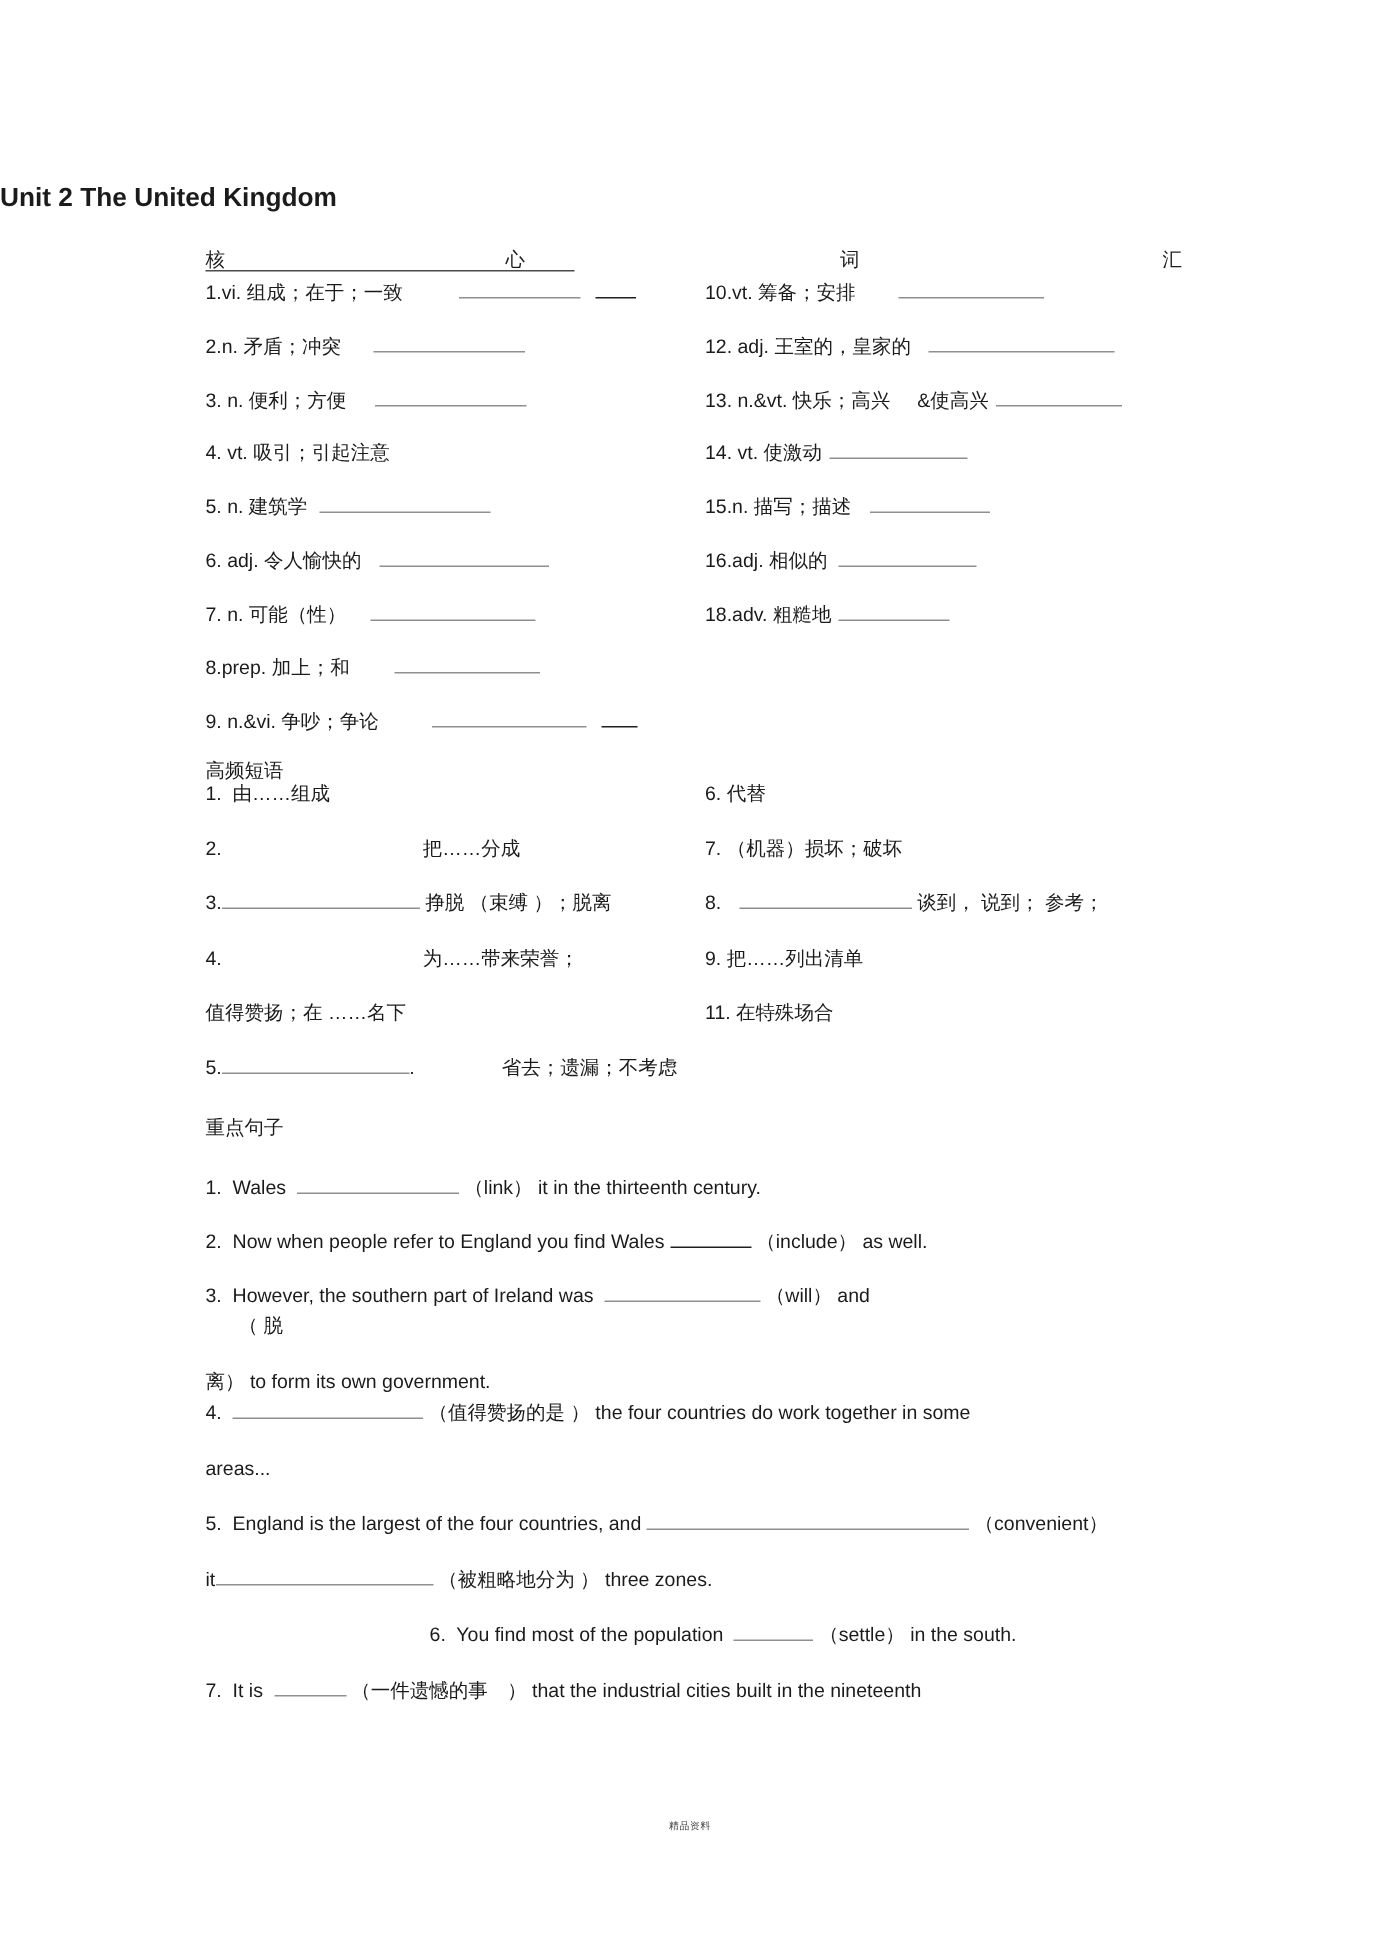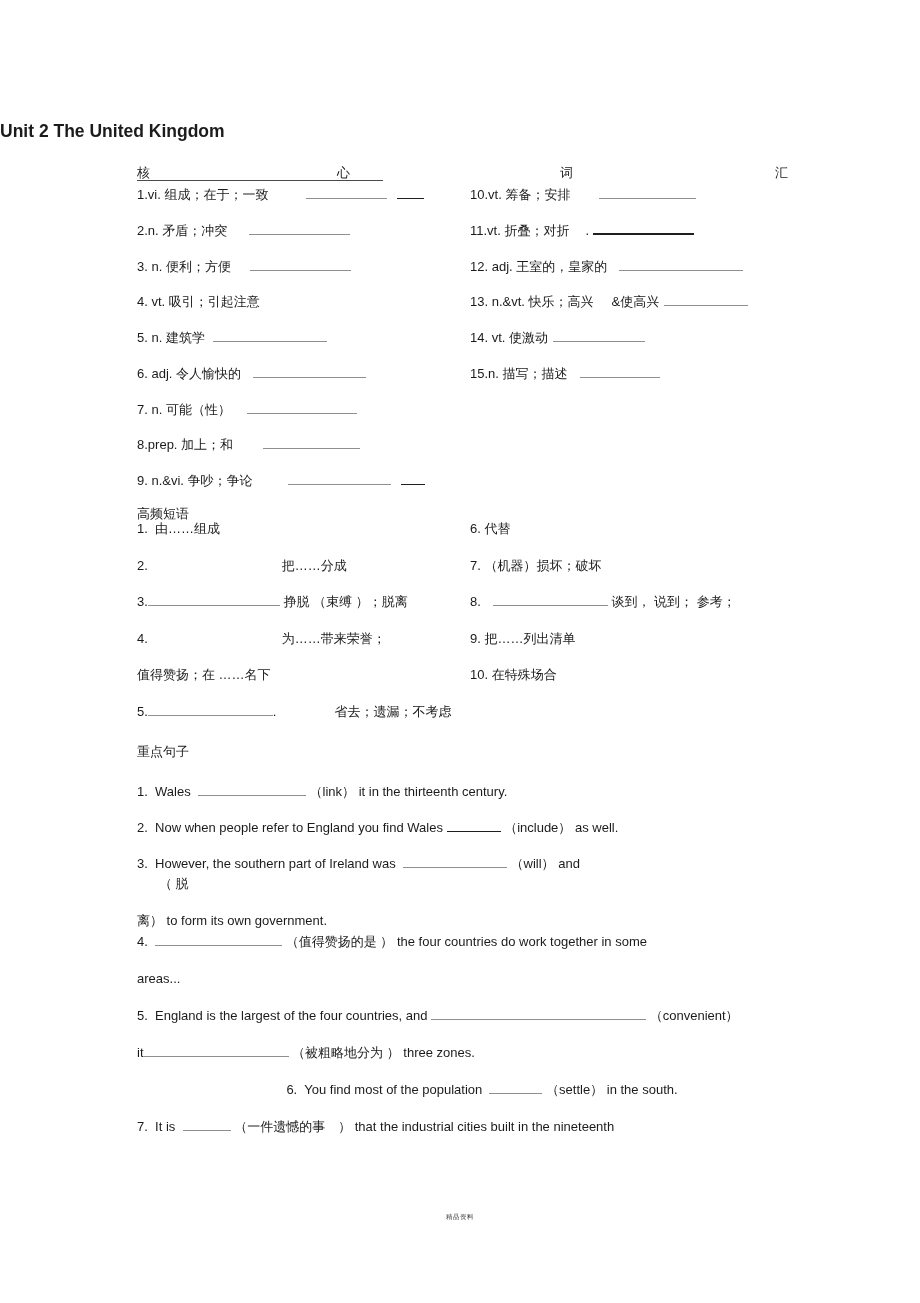--- a/index.html
+++ b/index.html
@@ -92,25 +92,26 @@
         <div class="vrow"><span class="t">3. n. 便利；方便</span><span class="gap" style="width: 19px;"></span><span class="blank" style="width: 101px;"></span></div>
         <div class="vrow"><span class="t">4. vt. 吸引；引起注意</span></div>
         <div class="vrow"><span class="t">5. n. 建筑学</span><span class="gap" style="width: 8px;"></span><span class="blank" style="width: 114px;"></span></div>
         <div class="vrow"><span class="t">6. adj. 令人愉快的</span><span class="gap" style="width: 12px;"></span><span class="blank" style="width: 113px;"></span></div>
         <div class="vrow"><span class="t">7. n. 可能（性）</span><span class="gap" style="width: 16px;"></span><span class="blank" style="width: 110px;"></span></div>
         <div class="vrow"><span class="t">8.prep. 加上；和</span><span class="gap" style="width: 30px;"></span><span class="blank" style="width: 97px;"></span></div>
         <div class="vrow"><span class="t">9. n.&amp;vi. 争吵；争论</span><span class="gap" style="width: 35px;"></span><span class="blank" style="width: 103px;"></span><span class="gap" style="width: 10px;"></span><span class="blank dark" style="width: 24px;"></span></div>
       </div>
     <div class="vcol vcol-right" id="vocab-right">
         <div class="vrow"><span class="t">10.vt. 筹备；安排</span><span class="gap" style="width: 29px;"></span><span class="blank" style="width: 97px;"></span></div>
-        <div class="vrow"><span class="t">11.vt. 折叠；对折</span><span class="gap" style="width: 16px;"></span><span class="t">. </span><span class="blank dark thick" style="width: 101px;"></span></div>
         <div class="vrow"><span class="t">12. adj. 王室的，皇家的</span><span class="gap" style="width: 12px;"></span><span class="blank" style="width: 124px;"></span></div>
         <div class="vrow"><span class="t">13. n.&amp;vt. 快乐；高兴</span><span class="gap" style="width: 18px;"></span><span class="t">&amp;使高兴</span><span class="gap" style="width: 5px;"></span><span class="blank" style="width: 84px;"></span></div>
         <div class="vrow"><span class="t">14. vt. 使激动</span><span class="gap" style="width: 5px;"></span><span class="blank" style="width: 92px;"></span></div>
         <div class="vrow"><span class="t">15.n. 描写；描述</span><span class="gap" style="width: 12px;"></span><span class="blank" style="width: 80px;"></span></div>
+        <div class="vrow"><span class="t">16.adj. 相似的</span><span class="gap" style="width: 7px;"></span><span class="blank" style="width: 92px;"></span></div>
+        <div class="vrow"><span class="t">18.adv. 粗糙地</span><span class="gap" style="width: 5px;"></span><span class="blank" style="width: 74px;"></span></div>
       </div>
   </div>
 
   <div class="heading heading-phrases">高频短语</div>
   <div class="phrases" id="phrases">
       <div class="prow">
         <div class="pcell-l"><span class="t">1.  由……组成</span></div>
         <div class="pcell-r"><span class="t">6. 代替</span></div>
       </div>
       <div class="prow">
@@ -120,21 +121,21 @@
       <div class="prow">
         <div class="pcell-l"><span class="t">3.</span><span class="blank" style="width: 132px;"></span><span class="t"> 挣脱 （束缚 ）；脱离</span></div>
         <div class="pcell-r"><span class="t">8.</span><span class="gap" style="width: 12px;"></span><span class="blank" style="width: 115px;"></span><span class="t"> 谈到， 说到； 参考；</span></div>
       </div>
       <div class="prow">
         <div class="pcell-l"><span class="t">4.</span><span class="gap" style="width: 134px;"></span><span class="t">为……带来荣誉；</span></div>
         <div class="pcell-r"><span class="t">9. 把……列出清单</span></div>
       </div>
       <div class="prow">
         <div class="pcell-l"><span class="t">值得赞扬；在 ……名下</span></div>
-        <div class="pcell-r"><span class="t">10. 在特殊场合</span></div>
+        <div class="pcell-r"><span class="t">11. 在特殊场合</span></div>
       </div>
       <div class="prow">
         <div class="pcell-l"><span class="t">5.</span><span class="blank" style="width: 125px;"></span><span class="t">.</span><span class="gap" style="width: 58px;"></span><span class="t">省去；遗漏；不考虑</span></div>
         <div class="pcell-r"></div>
       </div>
     </div>
 
   <div class="heading heading-sentences">重点句子</div>
   <div class="sentences" id="sentences">
       <div class="sline" style="margin-top: 0px;"><span class="t">1.  Wales  </span><span class="blank" style="width: 108px;"></span><span class="t"> （link） it in the thirteenth century.</span></div>

